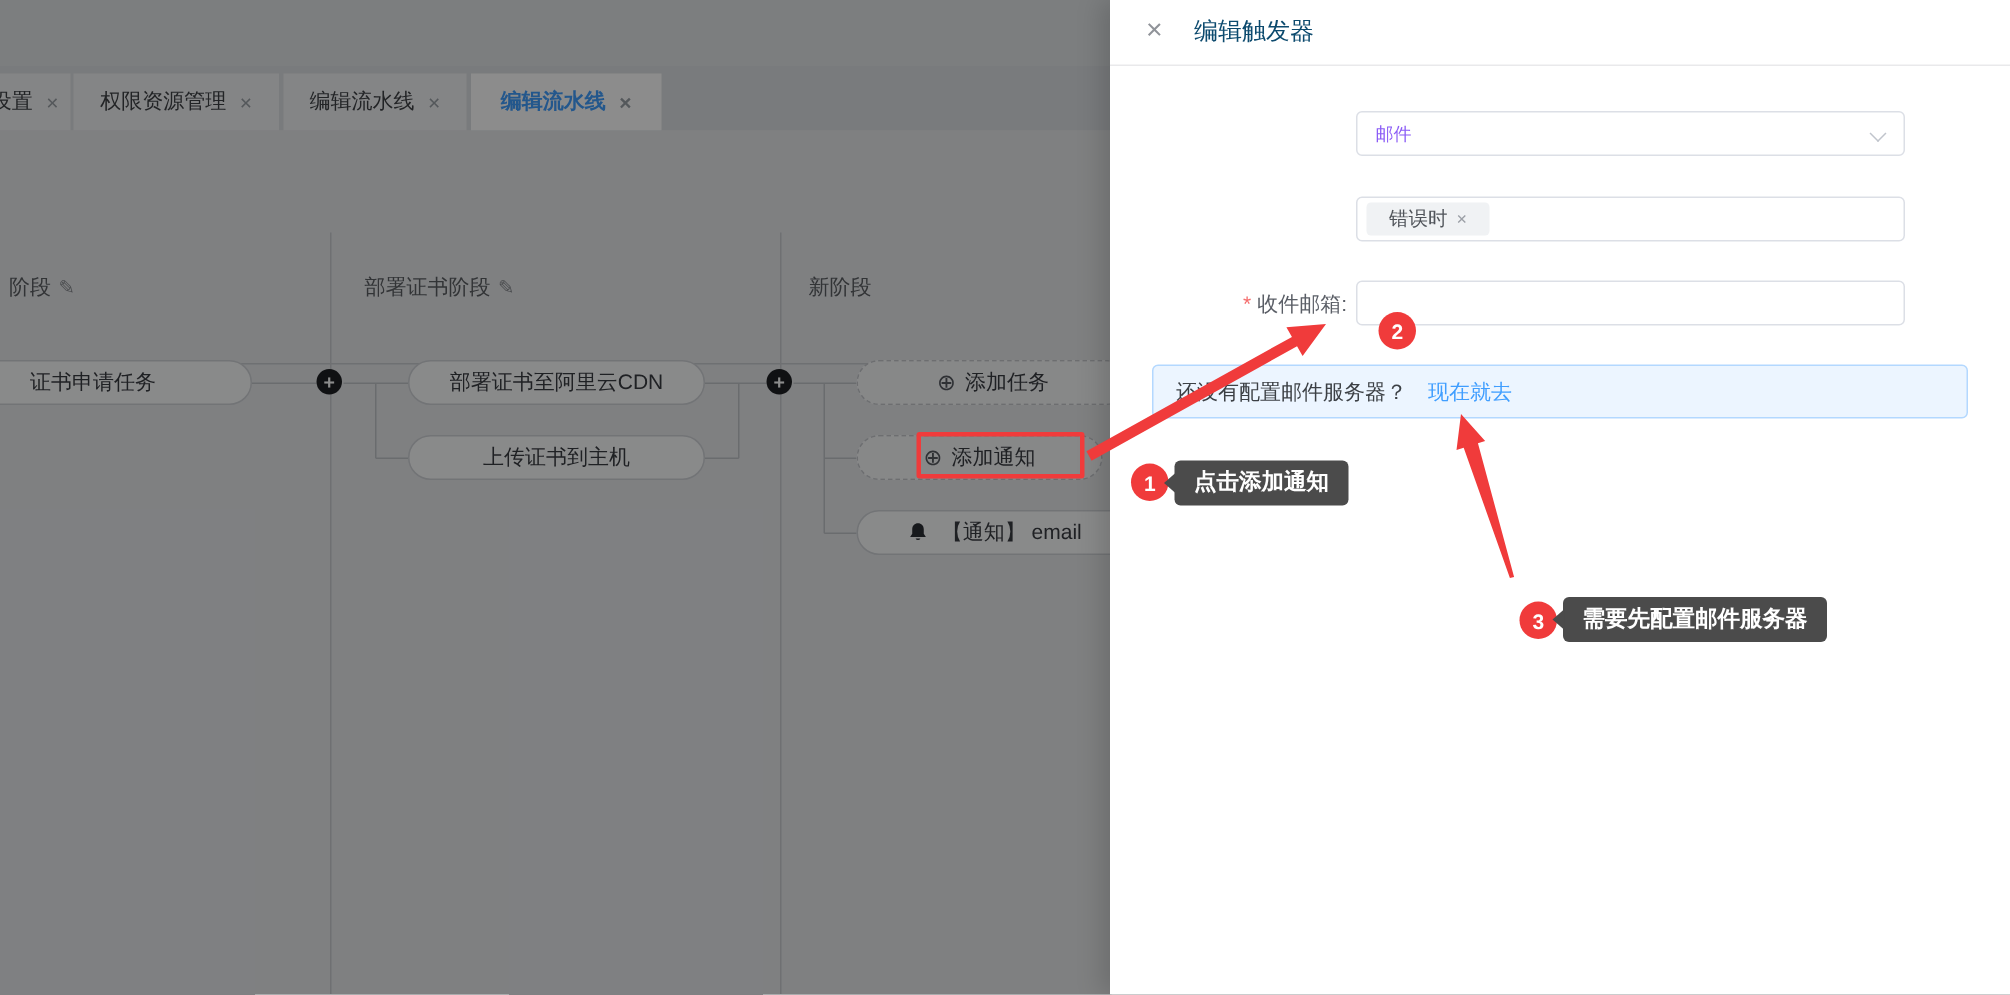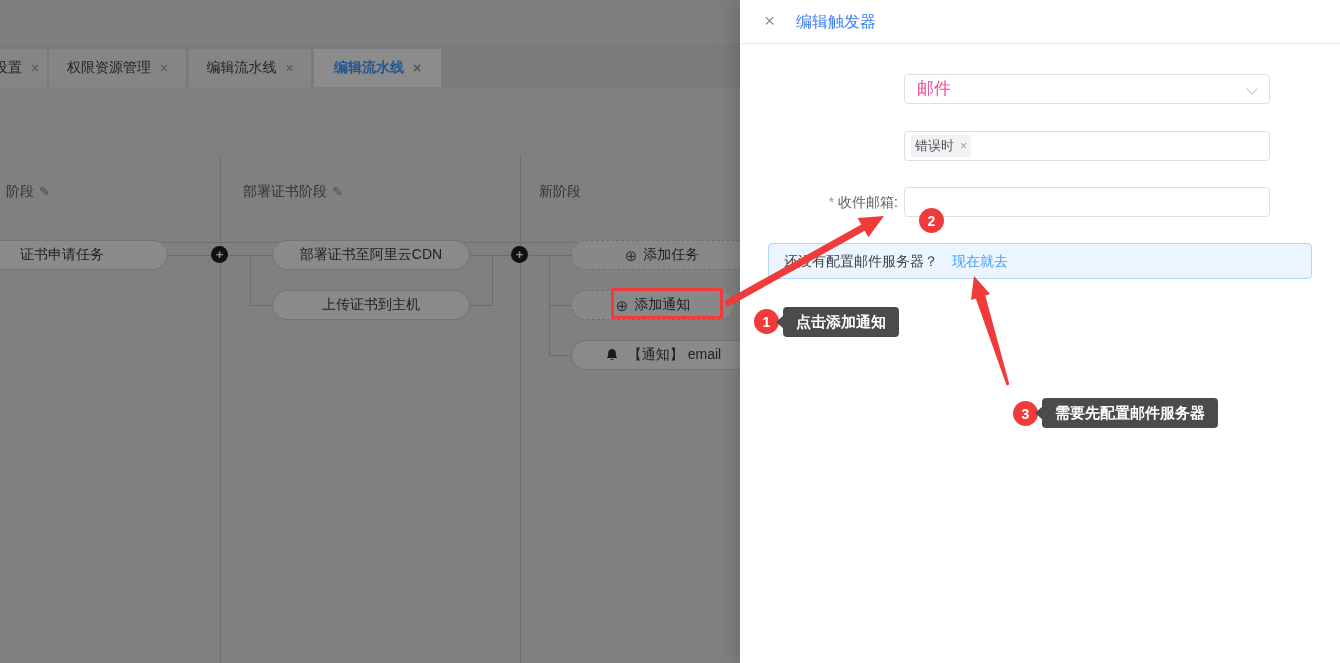--- a/index.html
+++ b/index.html
@@ -47,32 +47,32 @@
   .plus1{left:211px;top:246px;} .plus2{left:511px;top:246px;}
 
   
   .mask{position:absolute;left:0;top:0;width:741px;height:663px;background:var(--mask);z-index:20;}
 
   
   .drawer{position:absolute;left:740px;top:0;width:600px;height:663px;background:#fff;z-index:30;
           box-shadow:-6px 0 16px rgba(0,0,0,0.15);}
   .drawer-header{position:relative;height:44px;border-bottom:1px solid #e9e9eb;}
   .drawer-close{position:absolute;left:24px;top:11px;font-size:19px;color:#909399;cursor:pointer;line-height:1;}
-  .drawer-title{position:absolute;left:56px;top:0;line-height:44px;font-size:16px;color:#3b82f6;font-weight:500;}
+  .drawer-title{position:absolute;left:56px;top:0;line-height:44px;font-size:16px;color:#0c4a6e;font-weight:500;}
 
   .frm-label{position:absolute;left:10px;width:148px;text-align:right;line-height:30px;font-size:14px;color:#5a5e66;}
   .frm-label .star{color:#f56c6c;margin-right:4px;}
   .lbl1{top:74px;} .lbl2{top:131px;} .lbl3{top:187px;}
 
   .inputbox{position:absolute;left:164px;width:366px;height:30px;border:1px solid #dcdfe6;border-radius:4px;background:#fff;}
   .in1{top:74px;cursor:pointer;} .in2{top:131px;} .in3{top:187px;}
-  .select-value{position:absolute;left:12px;top:0;line-height:28px;font-size:17px;color:#ec4899;}
+  .select-value{position:absolute;left:12px;top:0;line-height:28px;font-size:12px;color:#8b5cf6;}
   .chevron{position:absolute;right:13px;top:10px;width:8px;height:8px;border-right:1.5px solid #c0c4cc;border-bottom:1.5px solid #c0c4cc;transform:rotate(45deg);}
   .tag{position:absolute;left:6px;top:3px;height:22px;line-height:22px;background:#f0f2f4;border-radius:3px;
-       padding:0 4px;font-size:13px;color:#50545a;}
+       padding:0 15px;font-size:13px;color:#50545a;}
   .tag .tag-x{color:#9b9fa6;font-size:12px;margin-left:6px;cursor:pointer;}
   .in3 input{position:absolute;left:0;top:0;width:100%;height:100%;border:none;outline:none;background:transparent;
              padding:0 12px;font-size:14px;font-family:inherit;}
 
   .alert{position:absolute;left:28px;top:243px;width:544px;height:36px;background:var(--alert-bg);
          border:1px solid var(--alert-border);border-radius:4px;line-height:34px;padding-left:15px;font-size:14px;color:#3c4045;}
   .alert a{color:var(--blue);text-decoration:none;cursor:pointer;margin-left:14px;}
 
   
   .anno{position:absolute;left:0;top:0;width:1340px;height:663px;z-index:40;pointer-events:none;}

